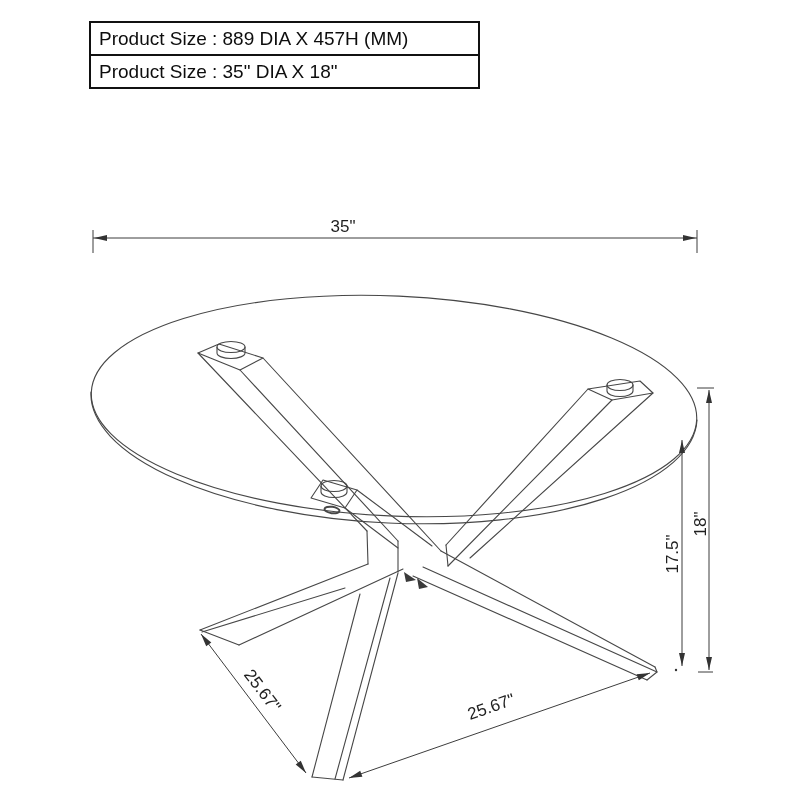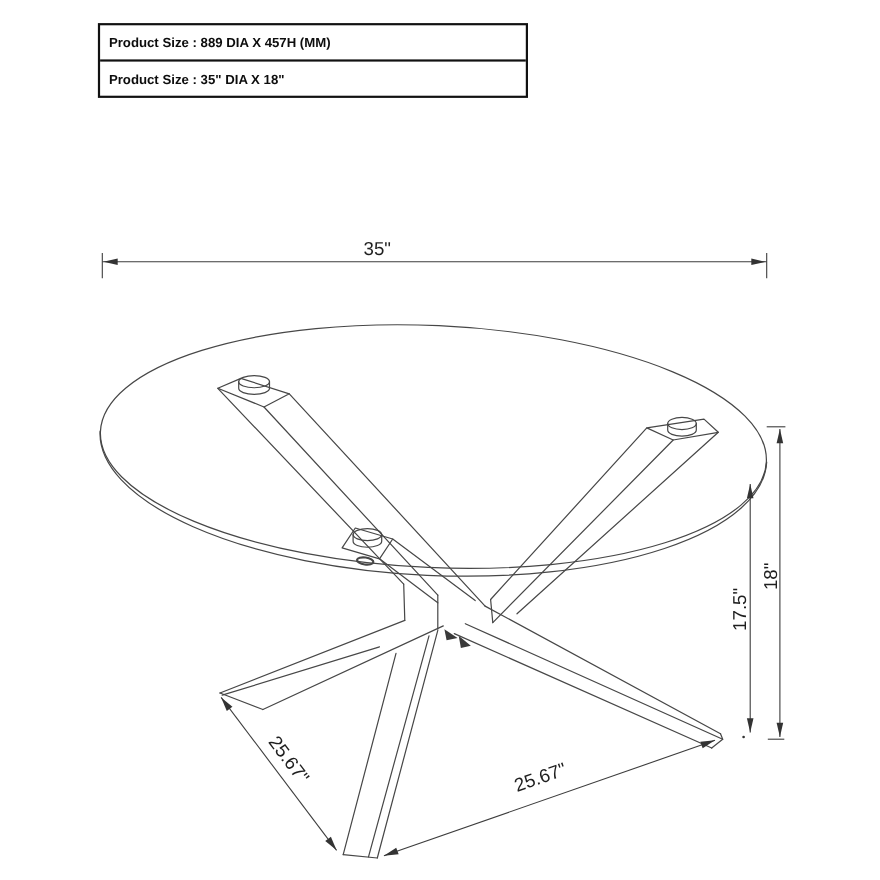--- a/index.html
+++ b/index.html
@@ -1,20 +1,20 @@
 <!DOCTYPE html>
 <html><head>
 <meta charset="utf-8">
 <style>
   html,body{margin:0;padding:0;background:#ffffff;}
   .canvas{position:relative;width:800px;height:800px;background:#ffffff;overflow:hidden;
           font-family:"Liberation Sans",sans-serif;}
   .psbox{position:absolute;left:89px;top:21px;width:391px;border:2px solid #111111;
          background:#ffffff;box-sizing:border-box;}
-  .psrow{font-weight:bold;font-size:12px;line-height:20px;color:#0d0d0d;
+  .psrow{font-weight:normal;font-size:19px;line-height:20px;color:#0d0d0d;
          padding:6px 8px 5px 8px;white-space:nowrap;}
   .psrow + .psrow{border-top:2px solid #111111;}
   svg.drawing{position:absolute;left:0;top:0;width:800px;height:800px;}
   .ln{fill:none;stroke:#474747;stroke-width:1.1;stroke-linecap:round;stroke-linejoin:round;}
   .ln .hole{stroke-width:2;}
   .wedge{fill:#3a3a3a;stroke:none;}
   .dim line, .dim path{fill:none;stroke:#3d3d3d;stroke-width:1;}
   .dim polygon{fill:#333333;stroke:none;}
   .dim circle{fill:#333333;stroke:none;}
   .dimtxt{font-family:"Liberation Sans",sans-serif;font-size:17px;fill:#1f1f1f;}

